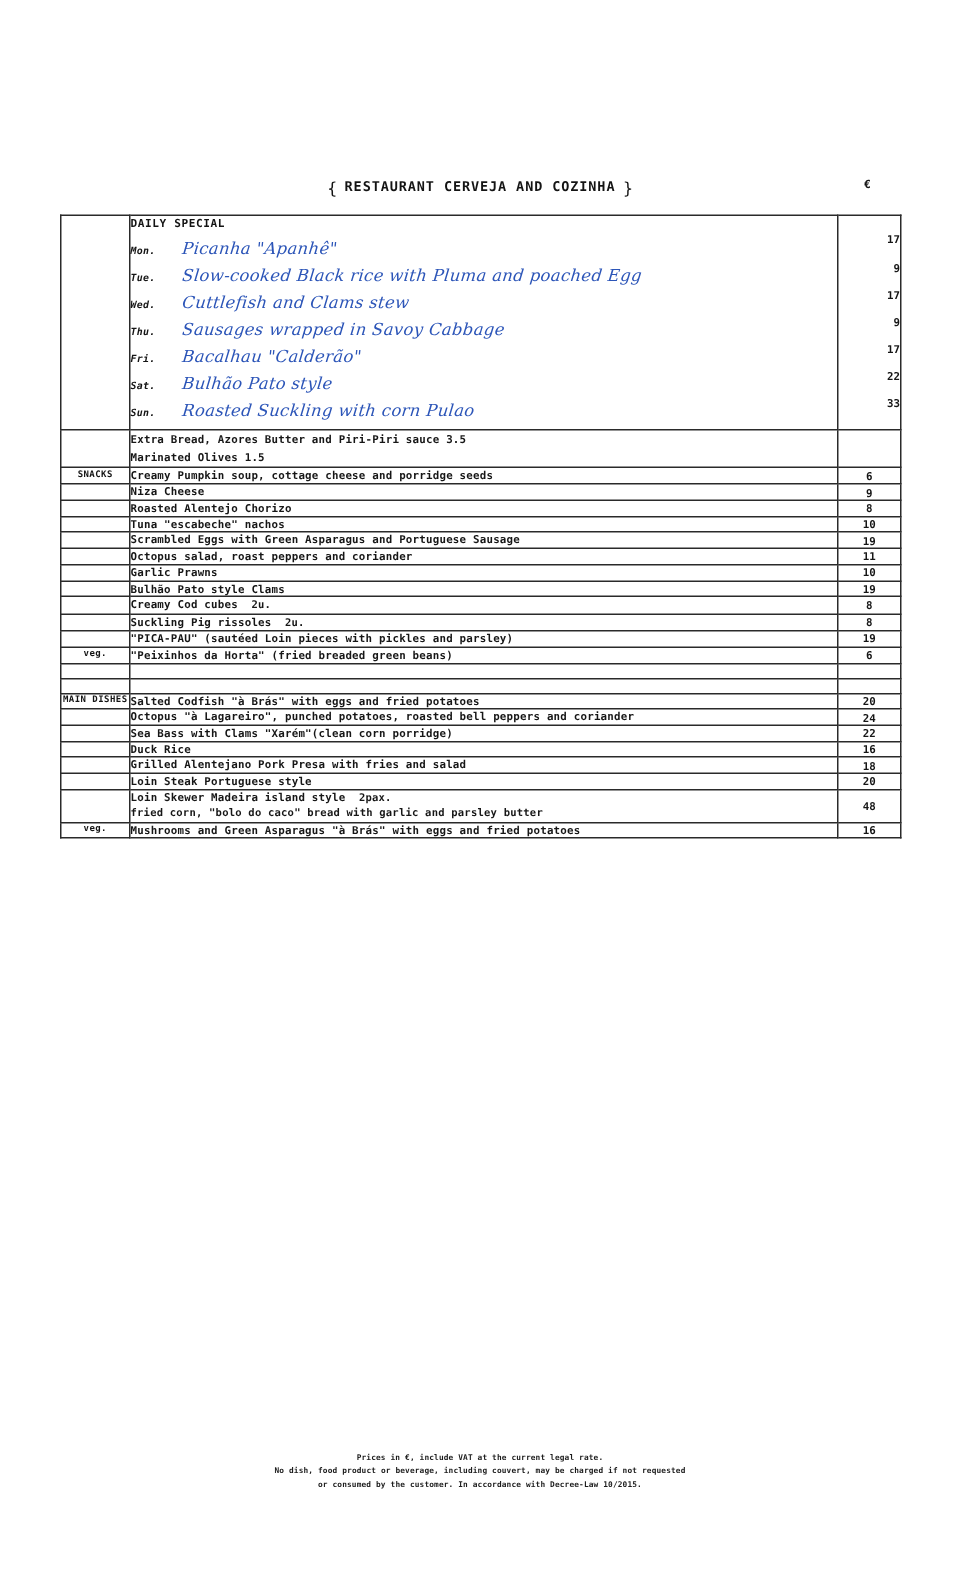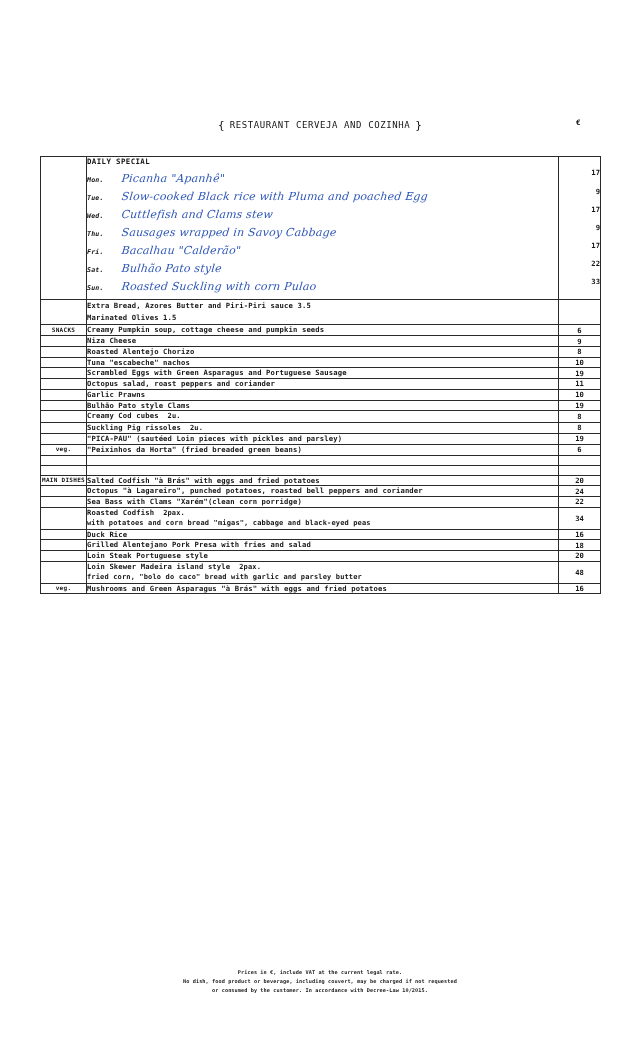--- a/index.html
+++ b/index.html
@@ -29,21 +29,21 @@
     left: 40px;
     top: 112px;
     width: 560px;
     height: 26px;
     display: flex;
     align-items: center;
     justify-content: center;
   }
   .header-title {
     font-size: 9px;
-    font-weight: normal;
+    font-weight: bold;
     letter-spacing: 0.6px;
     color: #141414;
     white-space: nowrap;
   }
   .header-brace {
     font-size: 11px;
     color: #141414;
     padding: 0 5px;
   }
   .header-price {
@@ -52,21 +52,21 @@
     top: 6px;
     font-size: 7.5px;
     font-weight: bold;
     color: #141414;
   }
 
   
   .menu-table {
     position: absolute;
     left: 40px;
-    top: 156px;
+    top: 143px;
     width: 560px;
     border-collapse: collapse;
     table-layout: fixed;
     font-size: 7px;
   }
   .menu-table td {
     border: 1px solid #2a2a2a;
     padding: 0;
     vertical-align: middle;
   }
@@ -244,21 +244,21 @@
         <tr>
           <td></td>
           <td class="extras-cell">
             <div>Extra Bread, Azores Butter and Piri-Piri sauce  3.5</div>
             <div>Marinated Olives  1.5</div>
           </td>
           <td></td>
         </tr>
         <tr>
           <td class="cell-tag">SNACKS</td>
-          <td class="cell-body"><span>Creamy Pumpkin soup, cottage cheese and pumpkin seeds</span></td>
+          <td class="cell-body"><span>Creamy Pumpkin soup, cottage cheese and porridge seeds</span></td>
           <td class="cell-price">6</td>
         </tr>
         <tr>
           <td class="cell-tag"></td>
           <td class="cell-body"><span>Niza Cheese</span></td>
           <td class="cell-price">9</td>
         </tr>
         <tr>
           <td class="cell-tag"></td>
           <td class="cell-body"><span>Roasted Alentejo Chorizo</span></td>
@@ -326,25 +326,20 @@
         </tr>
         <tr>
           <td class="cell-tag"></td>
           <td class="cell-body"><span>Octopus "à Lagareiro", punched potatoes, roasted bell peppers and coriander</span></td>
           <td class="cell-price">24</td>
         </tr>
         <tr>
           <td class="cell-tag"></td>
           <td class="cell-body"><span>Sea Bass with Clams "Xarém"(clean corn porridge)</span></td>
           <td class="cell-price">22</td>
-        </tr>
-        <tr>
-          <td class="cell-tag"></td>
-          <td class="cell-body"><span>Roasted Codfish</span>&nbsp;&nbsp;<span class="sub">2pax.</span><br><span class="sub">with potatoes and corn bread "migas", cabbage and black-eyed peas</span></td>
-          <td class="cell-price">34</td>
         </tr>
         <tr>
           <td class="cell-tag"></td>
           <td class="cell-body"><span>Duck Rice</span></td>
           <td class="cell-price">16</td>
         </tr>
         <tr>
           <td class="cell-tag"></td>
           <td class="cell-body"><span>Grilled Alentejano Pork Presa with fries and salad</span></td>
           <td class="cell-price">18</td>

